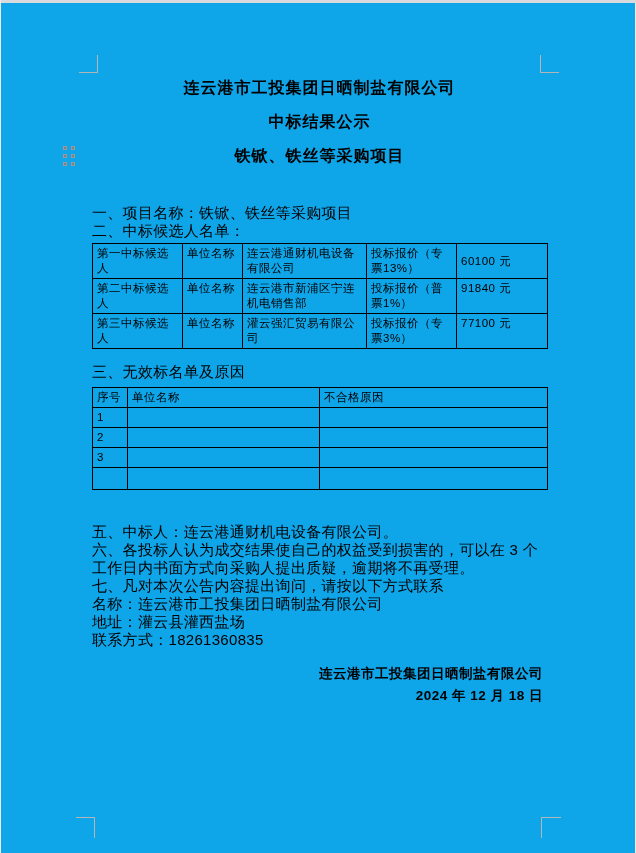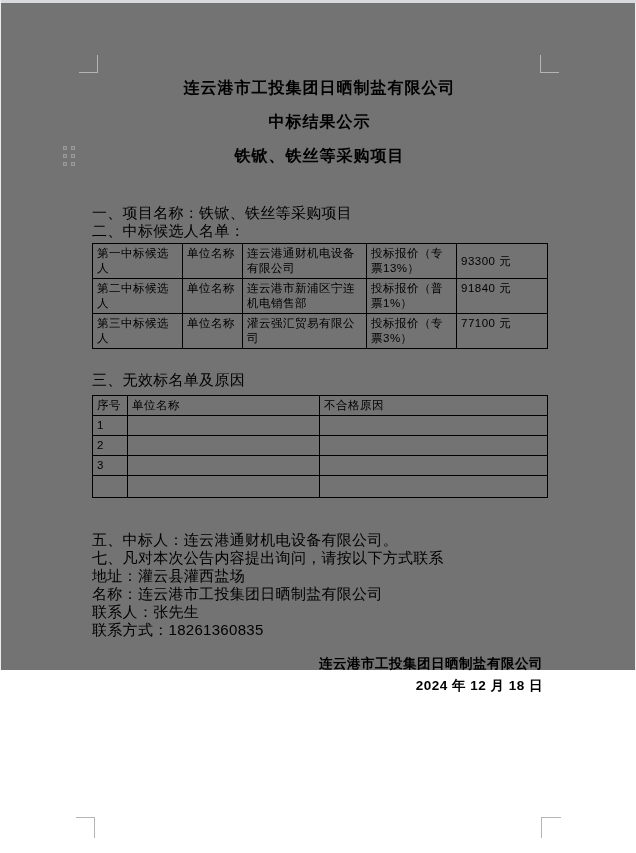--- a/index.html
+++ b/index.html
@@ -5,22 +5,22 @@
   * { box-sizing: border-box; margin: 0; padding: 0; }
   html, body {
     width: 636px; height: 853px;
     background: #ffffff;
     font-family: "Liberation Sans", sans-serif;
     color: #000000;
     overflow: hidden;
   }
   .page {
     position: relative;
-    width: 636px; height: 670px;
-    background: #737373;
+    width: 636px; height: 853px;
+    background: #0ea5e9;
     border-left: 1px solid #ececec;
     border-right: 1px solid #ececec;
   }
   .top-strip {
     position: absolute; left: 0; top: 0;
     width: 636px; height: 3px;
     background: #d9dadd;
   }
   
   .mark { position: absolute; }
@@ -76,21 +76,21 @@
   }
   .candidates-table { margin-top: 3px; }
   .candidates-table tr { height: 33px; }
   .candidates-table .col-rank  { width: 90px; }
   .candidates-table .col-label { width: 60px; }
   .candidates-table .col-co    { width: 124px; }
   .candidates-table .col-quote { width: 90px; }
   .candidates-table .col-price { width: 91px; }
   .candidates-table td.v-mid { vertical-align: middle; }
 
-  .sec-3 { margin-top: 22px; }
+  .sec-3 { margin-top: 14px; }
 
   .invalid-table { margin-top: 6px; }
   .invalid-table .col-seq    { width: 35px; }
   .invalid-table .col-name   { width: 192px; }
   .invalid-table .col-reason { width: 228px; }
   .invalid-table tr.r-head { height: 19px; }
   .invalid-table tr.r-std  { height: 16px; }
   .invalid-table tr.r-last { height: 22px; }
 
   .sec-5 { margin-top: 33px; }
@@ -142,21 +142,21 @@
           <col class="col-co">
           <col class="col-quote">
           <col class="col-price">
       </colgroup>
       <tbody>
         <tr>
           <td>第一中标候选人</td>
           <td>单位名称</td>
           <td>连云港通财机电设备有限公司</td>
           <td>投标报价（专票13%）</td>
-          <td class="v-mid">93300 元</td>
+          <td class="v-mid">60100 元</td>
         </tr>
         <tr>
           <td>第二中标候选人</td>
           <td>单位名称</td>
           <td>连云港市新浦区宁连机电销售部</td>
           <td>投标报价（普票1%）</td>
           <td>91840 元</td>
         </tr>
         <tr>
           <td>第三中标候选人</td>
@@ -199,24 +199,24 @@
         </tr>
         <tr class="r-last">
           <td></td>
           <td></td>
           <td></td>
         </tr>
       </tbody>
     </table>
 
     <div class="body-text sec-5">五、中标人：连云港通财机电设备有限公司。</div>
+    <div class="body-text">六、各投标人认为成交结果使自己的权益受到损害的，可以在 3 个工作日内书面方式向采购人提出质疑，逾期将不再受理。</div>
     <div class="body-text">七、凡对本次公告内容提出询问，请按以下方式联系</div>
+    <div class="body-text">名称：连云港市工投集团日晒制盐有限公司</div>
     <div class="body-text">地址：灌云县灌西盐场</div>
-    <div class="body-text">名称：连云港市工投集团日晒制盐有限公司</div>
-    <div class="body-text">联系人：张先生</div>
     <div class="body-text">联系方式：18261360835</div>
 
     <div class="doc-footer">
       <div>连云港市工投集团日晒制盐有限公司</div>
       <div>2024 年 12 月 18 日</div>
     </div>
 
   </div>
 </div>
 

